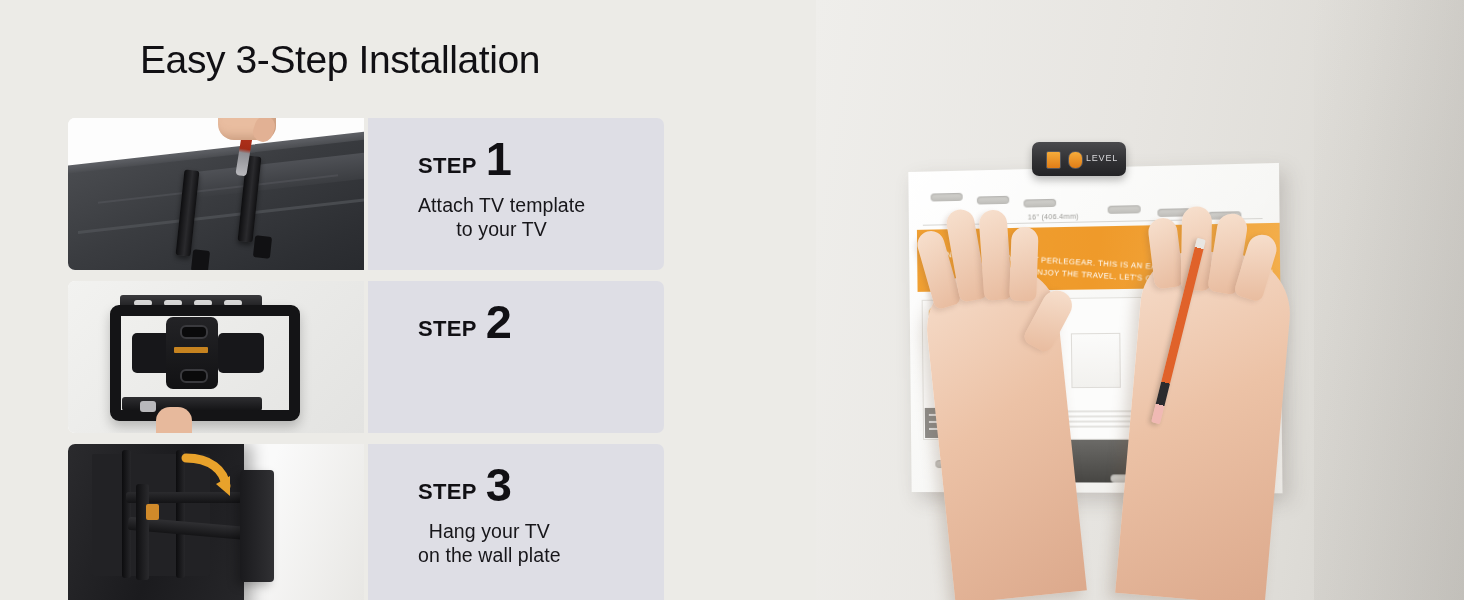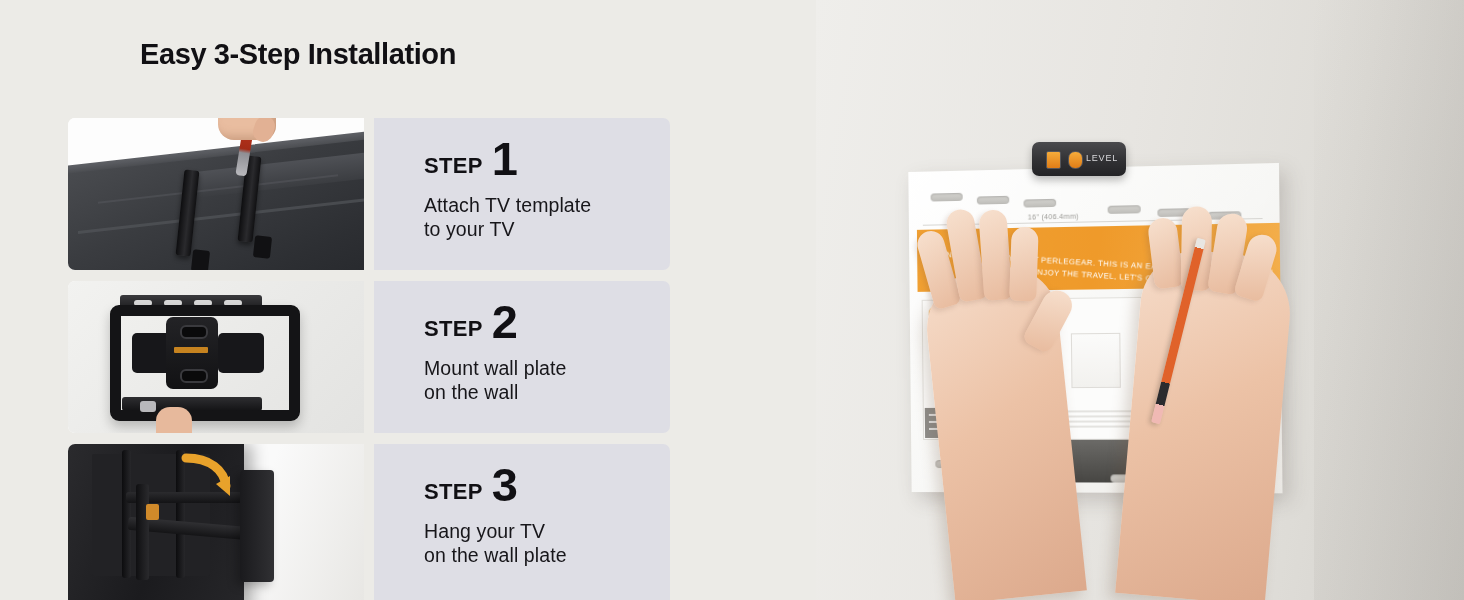--- a/index.html
+++ b/index.html
@@ -23,22 +23,22 @@
 
   
   .left-col {
     position: absolute;
     left: 0; top: 0;
     width: 700px; height: 600px;
   }
   .left-title {
     position: absolute;
     left: 140px; top: 38px;
-    font-size: 29px;
-    font-weight: bold;
+    font-size: 39px;
+    font-weight: normal;
     letter-spacing: -0.4px;
     color: #111014;
     white-space: nowrap;
   }
 
   .step-row {
     position: absolute;
     left: 68px;
     width: 582px;
     height: 152px;
@@ -54,26 +54,27 @@
     height: 100%;
     border-radius: 7px 0 0 7px;
     overflow: hidden;
     background: #ffffff;
     flex: 0 0 auto;
   }
   .step-row.r3 .step-photo { border-radius: 7px 0 0 0; }
 
   .step-text {
     position: relative;
-    margin-left: 10px;
+    margin-left: 4px;
     width: 296px;
     height: 100%;
     background: #dedee5;
     border-radius: 0 7px 7px 0;
     flex: 0 0 auto;
+    text-align: center;
   }
   .step-row.r3 .step-text { border-radius: 0 7px 0 0; }
 
   .step-head {
     position: absolute;
     left: 50px;
     top: 22px;
     display: flex;
     align-items: flex-end;
     color: #111014;
@@ -505,22 +506,20 @@
         <div class="p2-logo"></div>
         <div class="p2-bottombar"></div>
         <div class="p2-knob"></div>
         <div class="p2-hand"></div>
       </div>
       <div class="step-text">
         <div class="step-head">
           <span class="step-word">STEP</span>
           <span class="step-num">2</span>
         </div>
-        <div class="step-desc">Mount wall plate
-on the wall</div>
       </div>
     </div>
 
     <div class="step-row r3">
       <div class="step-photo">
         <div class="p3-bg"></div>
         <div class="p3-tv"></div>
         <div class="p3-tv-in"></div>
         <div class="p3-vrail" style="left:54px;top:6px"></div>
         <div class="p3-vrail" style="left:108px;top:6px"></div>

